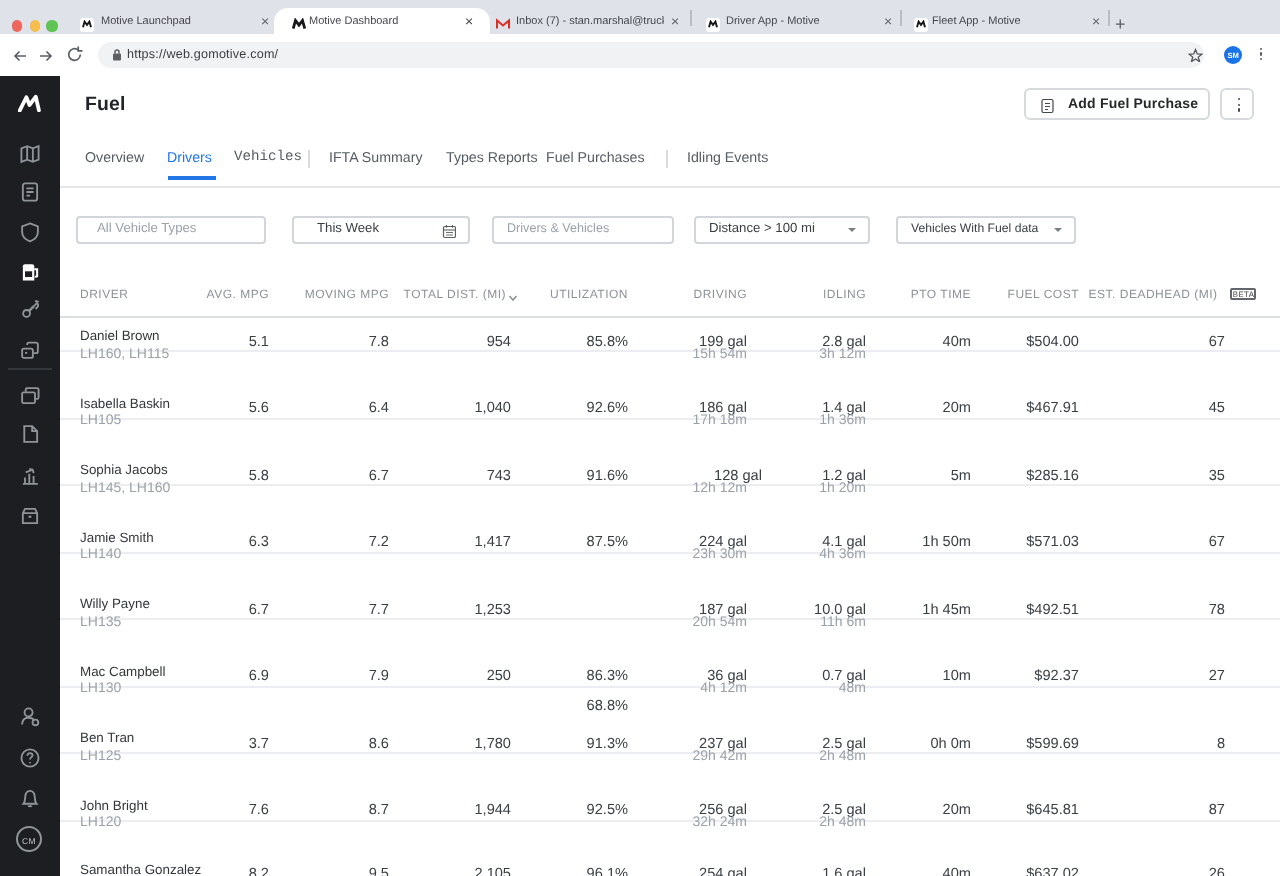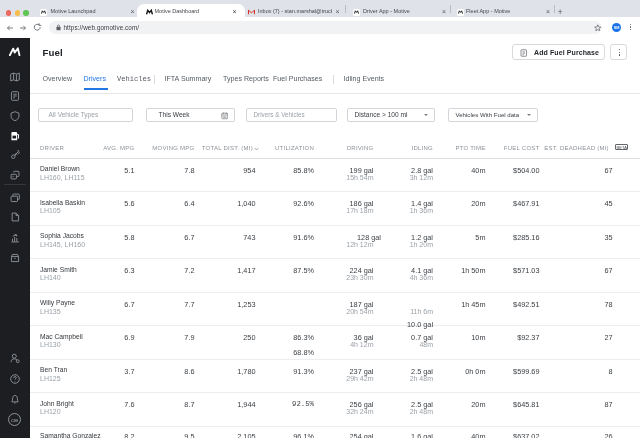--- a/index.html
+++ b/index.html
@@ -42,21 +42,21 @@
 .fbox .ph { color:#9aa1a8; padding-left:11px; }
 .fbox .tx { color:#383d42; padding-left:12px; }
 .caret { position:absolute; top:5.4px; width:0; height:0; border-left:2.3px solid transparent; border-right:2.3px solid transparent; border-top:2.9px solid #7b8086; }
 
 
 .th { position:absolute; top:111.5px; font-size:6px; color:#8d9298; letter-spacing:0.25px; white-space:nowrap; }
 .thr { text-align:right; }
 #beta { position:absolute; left:584.8px; top:110.5px; width:13.6px; height:6.4px; color:#45494e; border:0.8px solid #63676c; border-radius:1px; background:#fff; display:flex; align-items:center; justify-content:center; }
 
 #theadline { position:absolute; left:0; top:124.5px; width:610px; height:1px; background:#dcdfe2; }
-.row { position:absolute; left:0; width:610px; height:34px; border-bottom:1px solid #ebedf0; }
+.row { position:absolute; left:0; width:610px; height:18px; border-bottom:1px solid #ebedf0; }
 .row.last .c { margin-top:-1.5px; }
 .c { position:absolute; white-space:nowrap; }
 .name { left:10px; top:7.3px; font-size:6.7px; color:#33373c; }
 .sub { left:10px; top:15.7px; font-size:7px; color:#9ba1a8; }
 .v { top:7.7px; font-size:7.3px; color:#3a3f44; text-align:right; }
 .v2 { top:15.9px; font-size:7px; color:#9ba1a8; text-align:right; }
 </style>
 </head>
 <body>
 
@@ -371,21 +371,21 @@
   </div>
         <div class="row" style="top:258.5px;">
   <div class="c name">Willy Payne</div>
           <div class="c sub">LH135</div>
   <div class="c v" style="right:505.5px;">6.7</div>
   <div class="c v" style="right:445.5px;">7.7</div>
   <div class="c v" style="right:384.5px;">1,253</div>
   <div class="c v" style="right:326px;margin-top:48px;">68.8%</div>
   <div class="c v" style="right:266.5px;">187 gal</div>
           <div class="c v2" style="right:266.5px;">20h 54m</div>
-  <div class="c v" style="right:207px;margin-top:20px;">10.0 gal</div>
+  <div class="c v" style="right:207px;">10.0 gal</div>
           <div class="c v2" style="right:207px;">11h 6m</div>
   <div class="c v" style="right:154.5px;">1h 45m</div>
   <div class="c v" style="right:100.5px;">$492.51</div>
   <div class="c v" style="right:27.5px;">78</div>
   </div>
         <div class="row" style="top:292px;">
   <div class="c name">Mac Campbell</div>
           <div class="c sub">LH130</div>
   <div class="c v" style="right:505.5px;">6.9</div>
   <div class="c v" style="right:445.5px;">7.9</div>
@@ -413,21 +413,21 @@
   <div class="c v" style="right:154.5px;">0h 0m</div>
   <div class="c v" style="right:100.5px;">$599.69</div>
   <div class="c v" style="right:27.5px;">8</div>
   </div>
         <div class="row" style="top:359px;">
   <div class="c name">John Bright</div>
           <div class="c sub">LH120</div>
   <div class="c v" style="right:505.5px;">7.6</div>
   <div class="c v" style="right:445.5px;">8.7</div>
   <div class="c v" style="right:384.5px;">1,944</div>
-  <div class="c v" style="right:326px;font-family:Liberation Mono, monospace;">92.5%</div>
+  <div class="c v" style="right:326px;">92.5%</div>
   <div class="c v" style="right:266.5px;">256 gal</div>
           <div class="c v2" style="right:266.5px;">32h 24m</div>
   <div class="c v" style="right:207px;">2.5 gal</div>
           <div class="c v2" style="right:207px;">2h 48m</div>
   <div class="c v" style="right:154.5px;">20m</div>
   <div class="c v" style="right:100.5px;">$645.81</div>
   <div class="c v" style="right:27.5px;">87</div>
   </div>
         <div class="row last" style="top:392.5px;">
   <div class="c name">Samantha Gonzalez</div>

